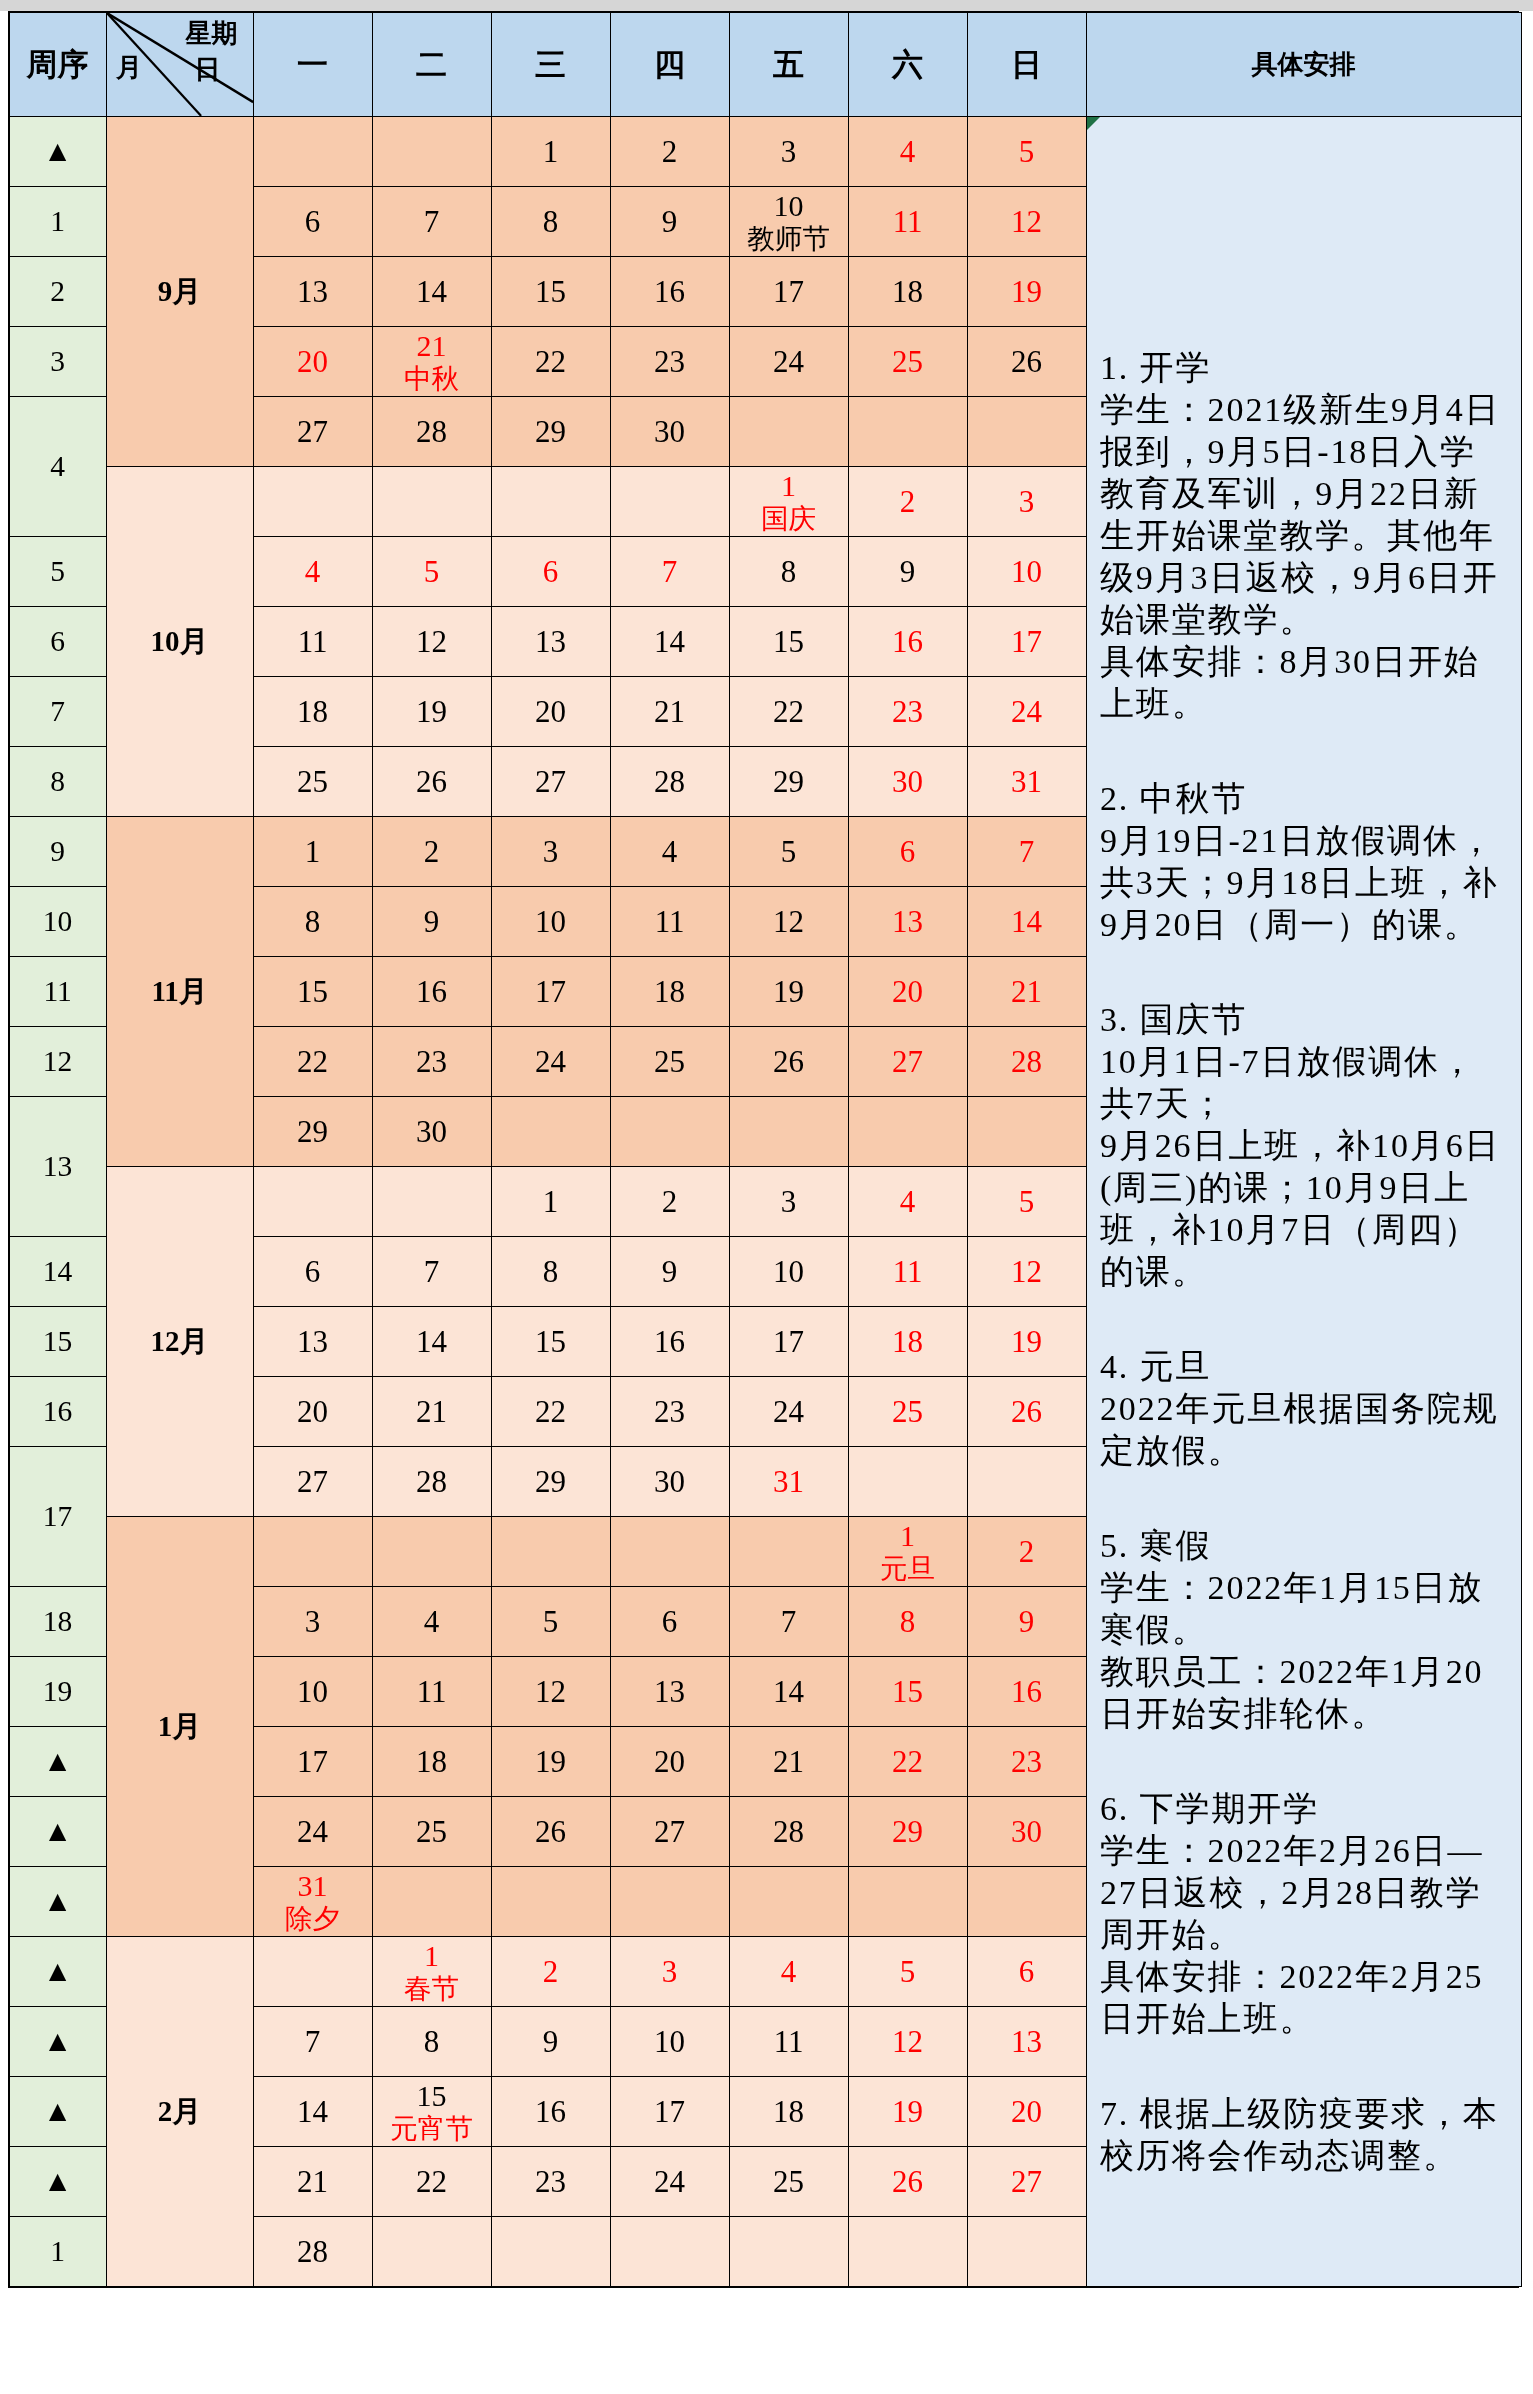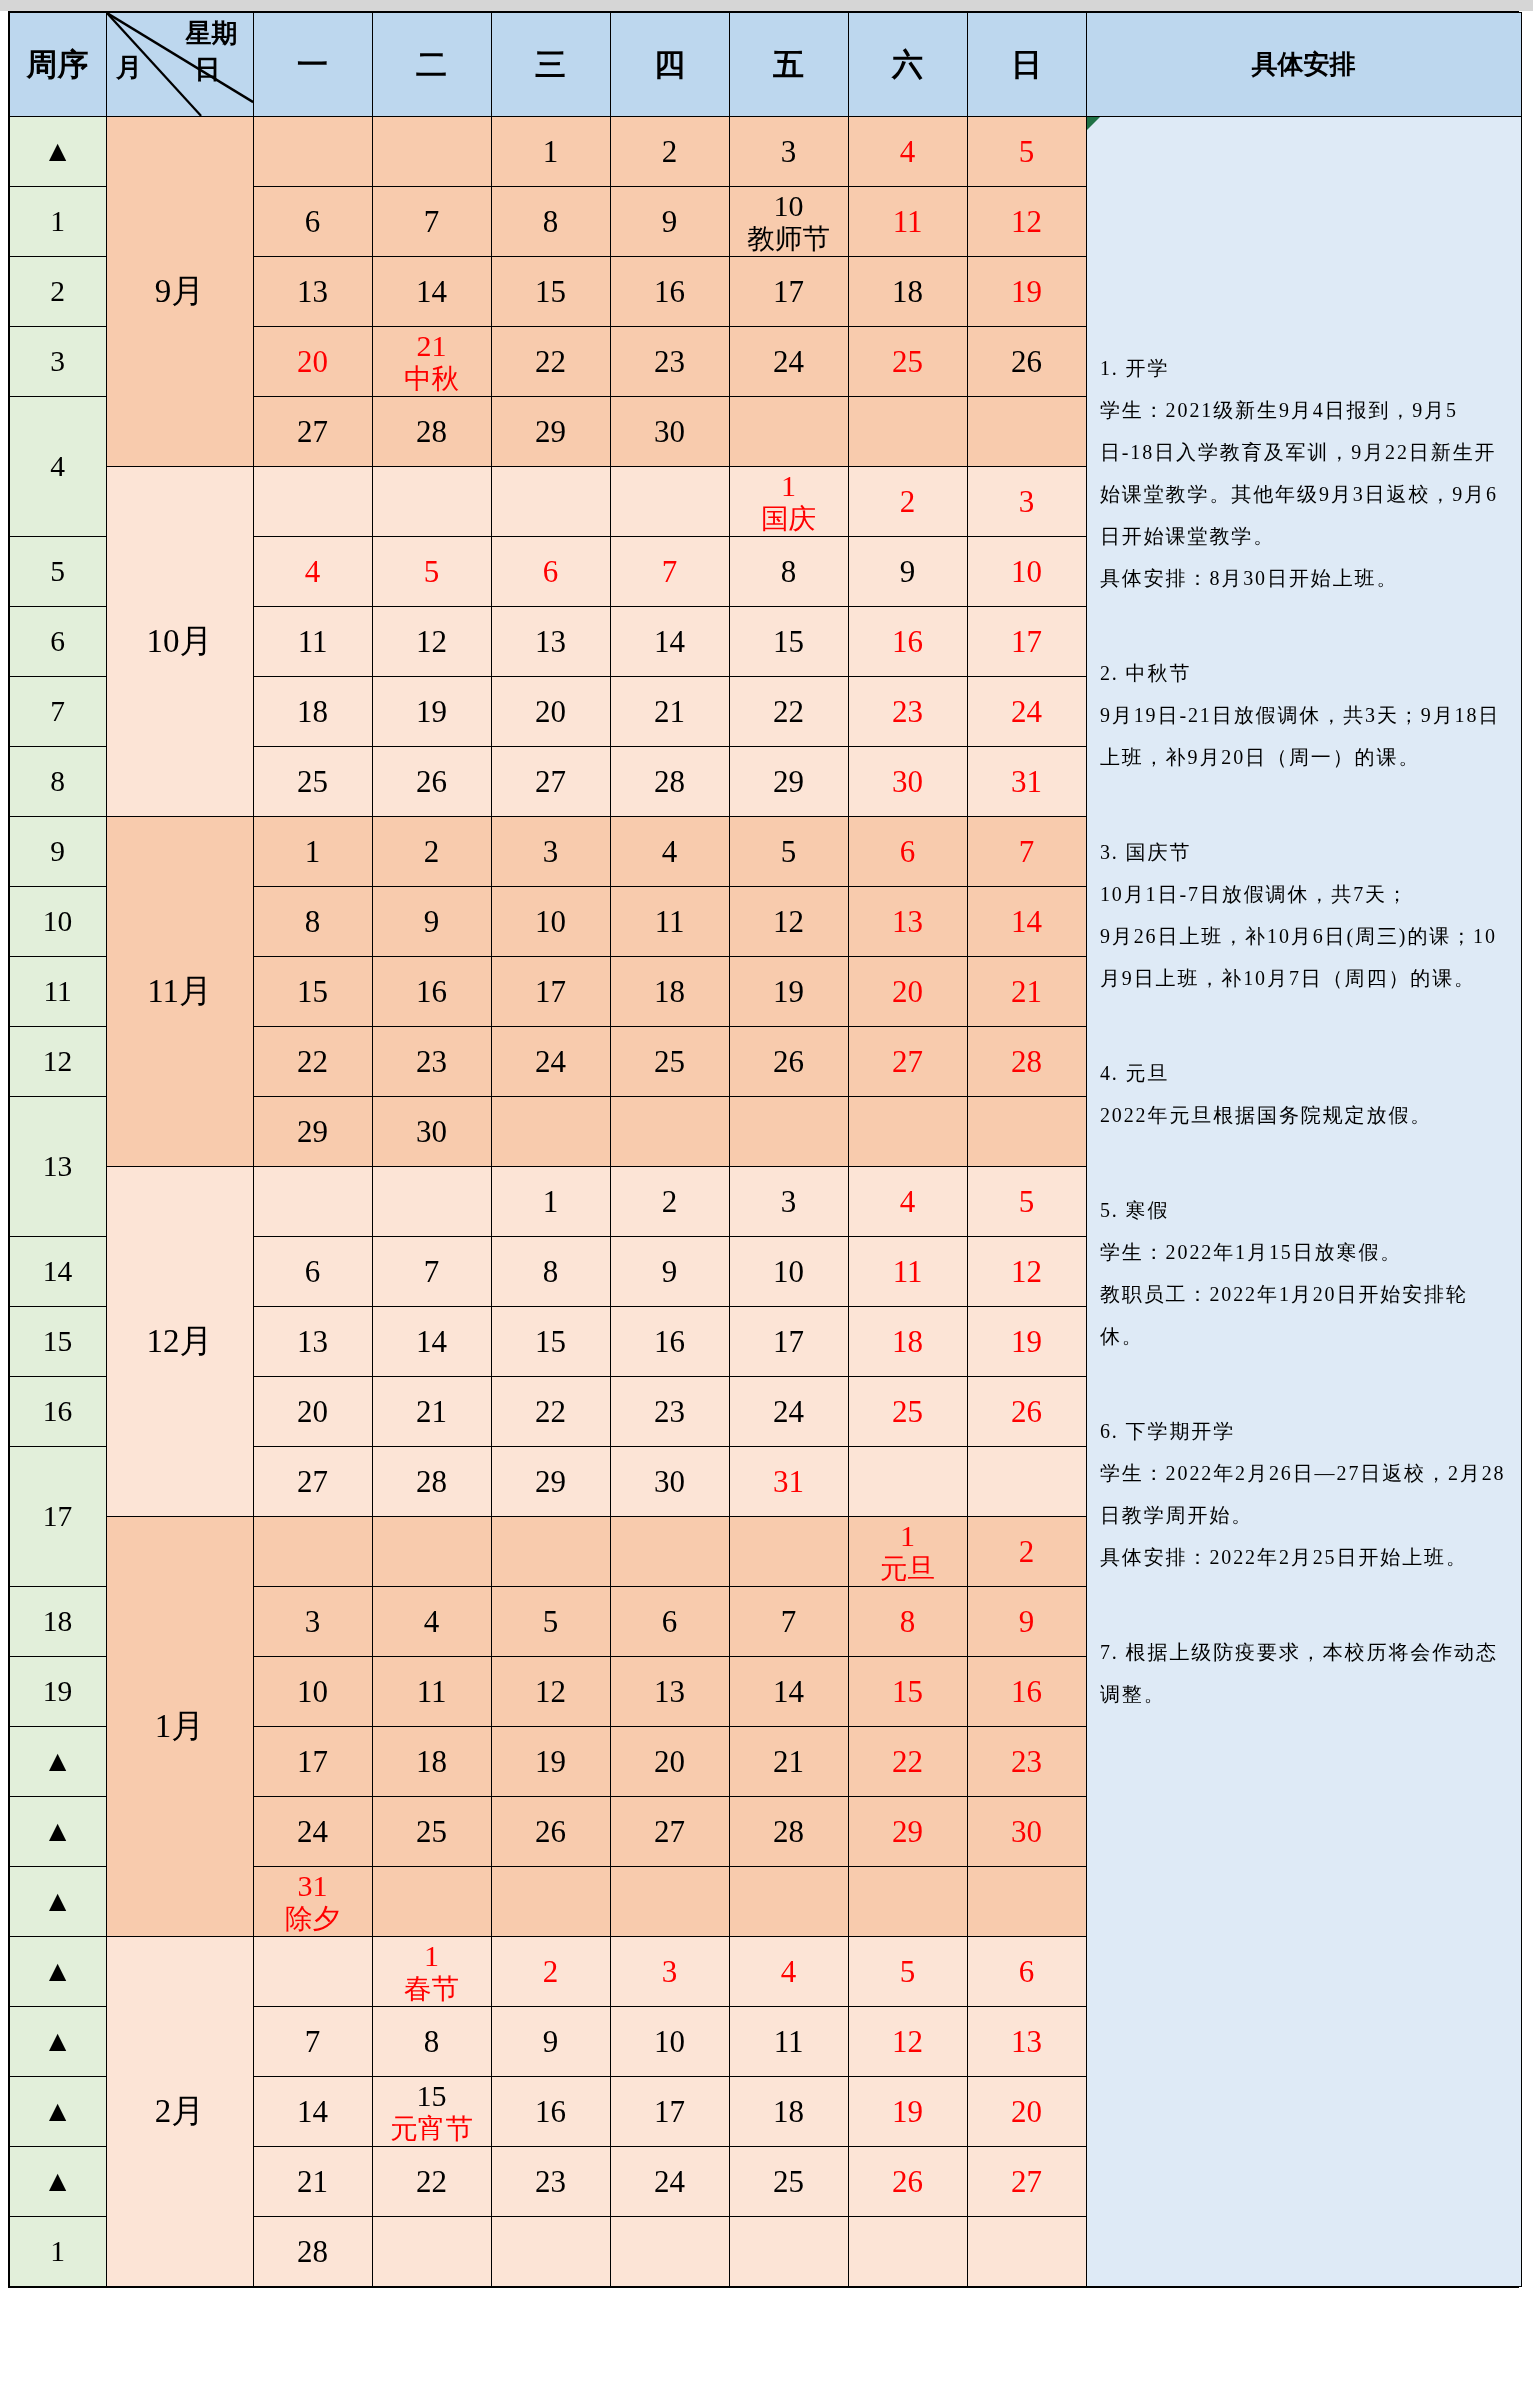--- a/index.html
+++ b/index.html
@@ -6,39 +6,39 @@
   body{width:1533px;font-family:"Liberation Serif","DejaVu Serif",serif;color:#000;}
   .top-strip{height:11.4px;width:1533px;background:var(--top-strip);}
   .sheet{margin-left:7.6px;width:1509px;border:1.9px solid var(--border);}
   .title-bar{height:107px;line-height:107px;text-align:center;font-size:45px;font-weight:bold;letter-spacing:1.9px;background:#fff;}
   table{border-collapse:collapse;table-layout:fixed;width:100%;}
   td,th{border:1.9px solid var(--border);text-align:center;vertical-align:middle;padding:0;overflow:hidden;}
   thead th{background:var(--header-bg);font-weight:bold;height:77px;font-size:31px;}
   thead tr{height:77px;}
   tbody tr{height:70px;}
   .week-cell{background:var(--week-bg);font-size:29.5px;}
-  .month-cell{font-size:33px;}
+  .month-cell{font-size:29px;font-weight:bold;}
   .dark{background:var(--month-dark);}
   .light{background:var(--month-light);}
   .day-cell{font-size:31px;}
   .day-num{line-height:1.05;}
   .red{color:var(--red);}
   .two-line .day-num{font-size:30px;line-height:34px;}
   .holiday{font-size:27.6px;line-height:31px;}
   .diag-cell{position:relative;padding:13px;}
   .diag-cell svg{position:absolute;left:0;top:0;width:100%;height:100%;}
   .diag-label{position:absolute;font-size:26px;font-weight:bold;line-height:1;}
   .diag-weekday{top:7.6px;right:15px;}
   .diag-day{top:44px;left:88px;}
   .diag-month{top:42px;left:9.5px;}
   .notes-header{font-size:26px;}
   .notes-cell{position:relative;background:var(--notes-bg);vertical-align:top;text-align:left;padding:230px 11.4px 0 13.3px;}
   .green-marker{position:absolute;left:0;top:0;width:0;height:0;border-top:13.3px solid var(--marker-green);border-right:13.3px solid transparent;}
   .note-section{margin:0 0 53px 0;}
-  .note-section p{margin:0;font-size:20px;line-height:42px;letter-spacing:1.9px;}
+  .note-section p{margin:0;font-size:34px;line-height:42px;letter-spacing:1.9px;}
 </style>
 </head>
 <body>
 
 <div class="top-strip"></div>
 
 <div class="sheet">
 
   <table>
     <colgroup>

